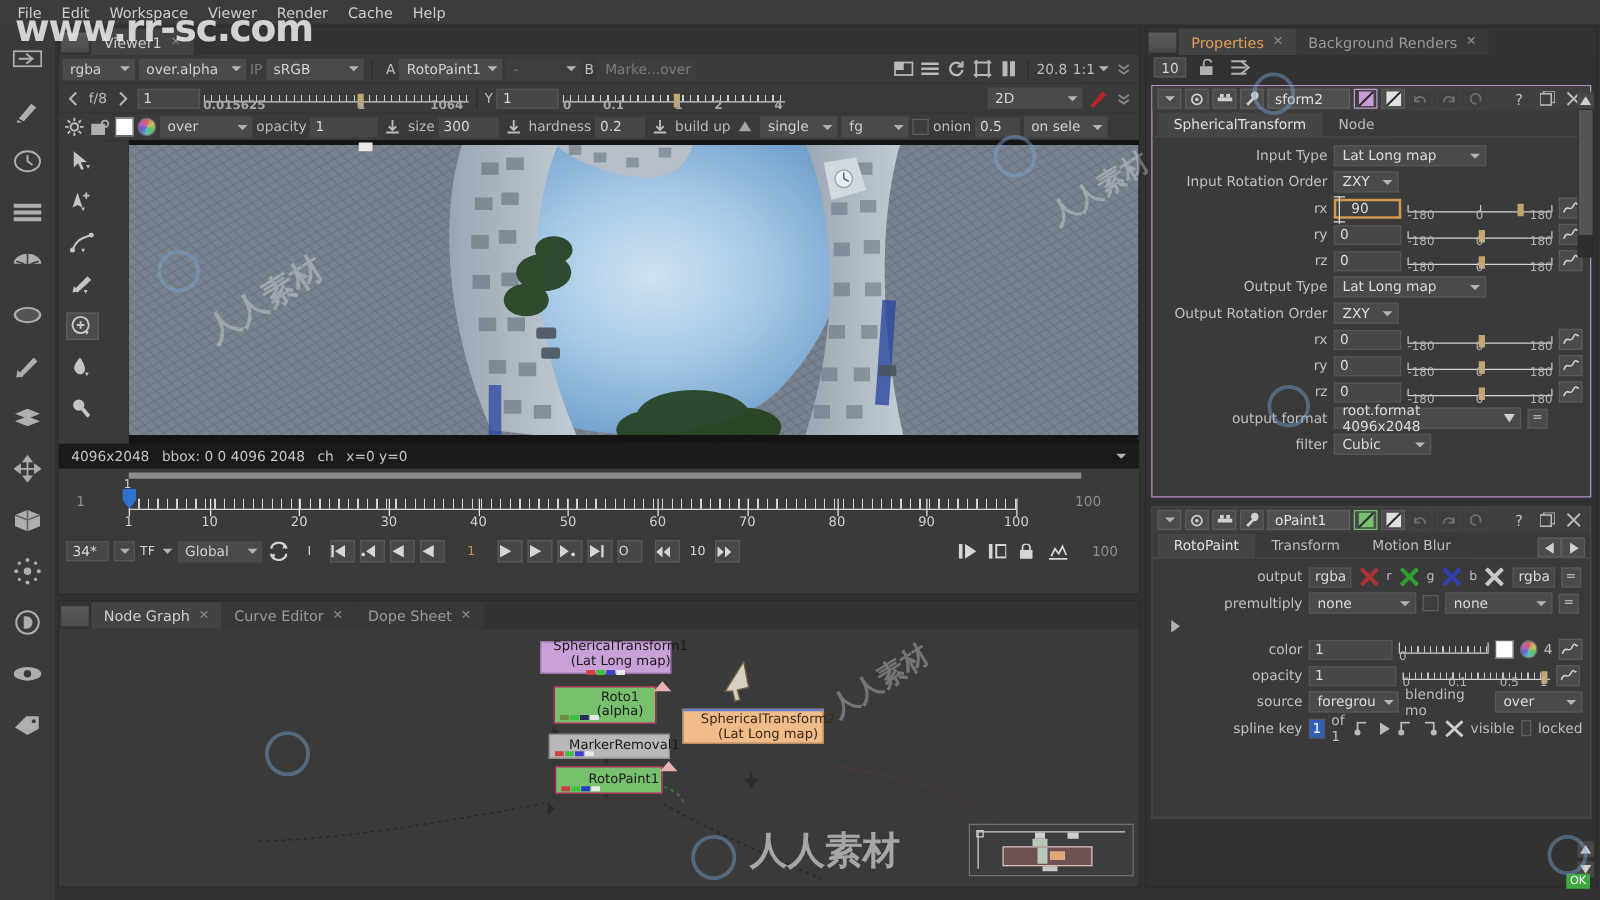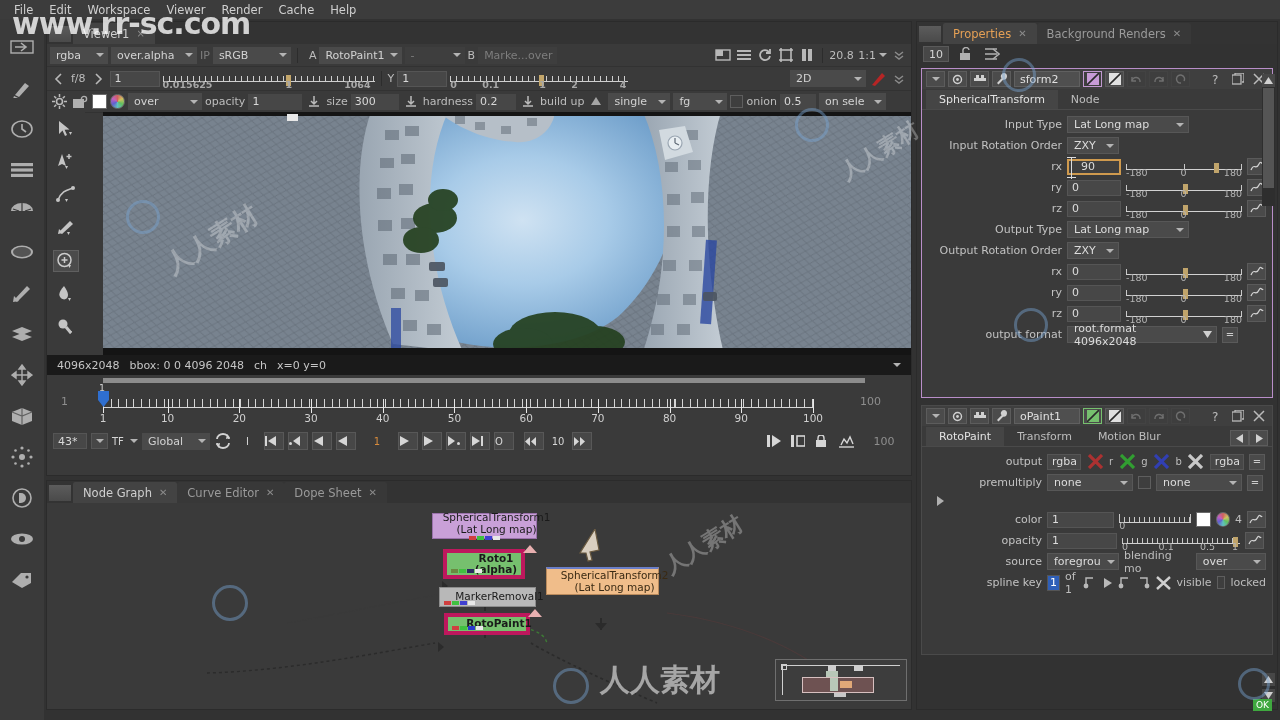--- a/index.html
+++ b/index.html
@@ -99,21 +99,21 @@
 
   
   #bottom-panel {
     position:absolute; left:46px; top:480px; width:866px; height:230px;
     background:#323232; border:1px solid #2b2b2b;
   }
   #ng { position:absolute; left:0; top:22px; width:864px; height:206px; background:#3a3a3a; overflow:hidden; }
   .node { position:absolute; display:flex; flex-direction:column; align-items:center; justify-content:center;
           font-size:10.5px; line-height:11.5px; text-align:center; color:#1a1a1a; }
   .node .nl { white-space:nowrap;margin-left:24px; }
-  .node.green { background:#76c06e; border:4px solid #be185d;font-weight:bold; }
+  .node.green { background:#76c06e; border:1px solid #be185d; }
   .node.purple { background:#c9a0d8; border:1px solid #9a72ab; }
   .node.gray { background:#b8b8b8; border:1px solid #8c8c8c; }
   .node.orange { background:#f0bd8a; border:1px solid #b98a5c; color:#3a2a14; }
   .chan-dots { display:flex; gap:1px; margin-top:1px; }
   .chan-dots i { display:block; width:7px; height:4px; }
   .arrow-d { position:absolute; width:0;height:0; border-left:6px solid transparent; border-right:6px solid transparent; border-top:7px solid #2b2b2b; }
   .arrow-l { position:absolute; width:0;height:0; border-top:5px solid transparent; border-bottom:5px solid transparent; border-left:6px solid #2b2b2b; }
   .nwire { position:absolute; background:#2b2b2b; }
   #ng-minimap { position:absolute; right:4px; bottom:8px; width:132px; height:42px; border:1px solid #6f6f6f; background:#3d3d3d;}
   #ng-cursor { position:absolute; }
@@ -670,21 +670,21 @@
         <div class="tl-maj" style="left:100%"></div>
           <div class="tl-lab" style="left:100%">100</div>
         <div id="tl-playhead" style="left:-5px">
           <span class="ph-lab">1</span>
           <svg width="11" height="22" style="position:absolute;top:6px">
               <path d="M0 0h11v9l-5.5 7L0 9Z" fill="#2f6fd0"></path>
             </svg>
         </div>
       </div>
       <div id="tl-controls">
-        <div class="numbox" style="min-width:34px">43*</div>
+        <div class="numbox" style="min-width:34px">34*</div>
         <div class="sq-btn">
             <i class="caret"></i>
           </div>
         <div class="tbtn plain" style="min-width:26px">
             <span>TF</span>
             <i class="caret" style="margin-left:2px"></i>
           </div>
         <div class="dd" style="min-width:68px">
           <span>Global</span>
           <span class="np-spacer"></span>
@@ -1176,20 +1176,27 @@
         <span class="plabel w140">output format</span>
         <div class="pdd" style="width:150px">
           <span>root.format 4096x2048</span>
           <svg width="9" height="7">
               <path d="M0 0h9l-4.5 7z" fill="#d0d0d0"></path>
             </svg>
         </div>
         <div class="eqbtn">=</div>
       </div>
 
+      <div class="prow">
+        <span class="plabel w140">filter</span>
+        <div class="pdd" style="width:78px">
+          <span>Cubic</span>
+            <i class="caret"></i>
+        </div>
+      </div>
     </div>
 
     <div class="node-panel sel2" style="margin-top:7px;height:250px;border:1px solid #4a4a4a">
       <div class="np-head">
         <div class="np-btn">
             <i class="caret"></i>
           </div>
         <div class="np-btn">
             <svg width="11" height="11">
               <circle cx="5.5" cy="5.5" r="4" fill="none" stroke="#d0d0d0" stroke-width="1.4"></circle>

